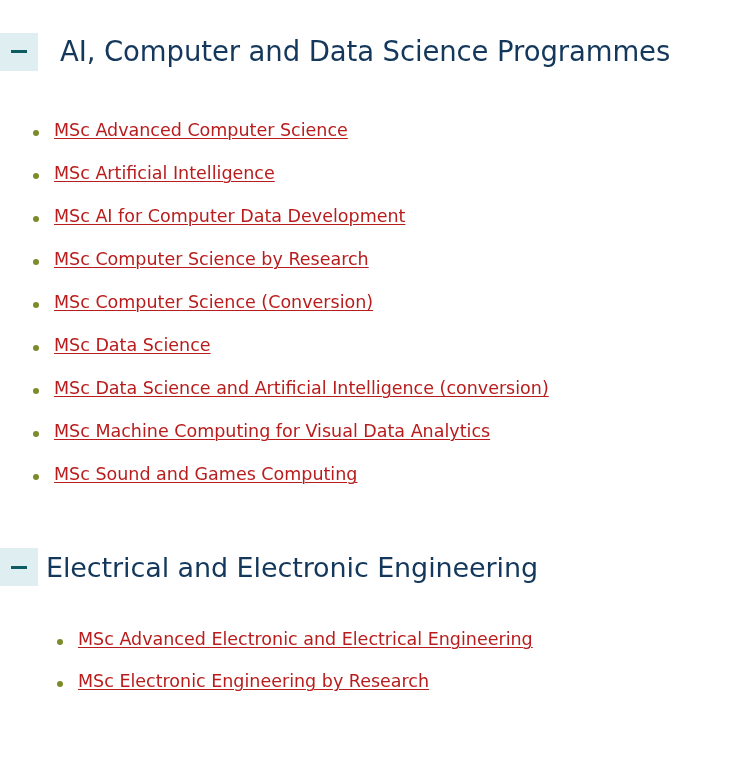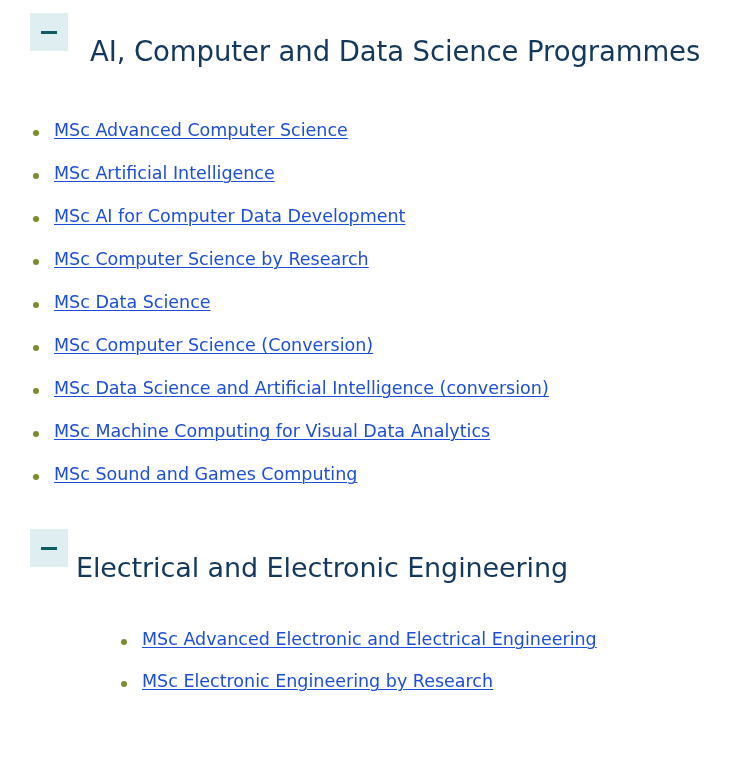--- a/index.html
+++ b/index.html
@@ -17,22 +17,22 @@
   .page {
     position: relative;
     width: 742px;
     height: 776px;
     box-sizing: border-box;
   }
 
   
   .section-head {
     display: flex;
+    align-items: center;
     gap: 22px;
-    padding-left: 30px;
   }
   .section-head.first { margin-top: 13px; }
   .section-head.second { margin-top: 44px; gap: 8px; }
 
   .toggle-box {
     flex: 0 0 auto;
     width: 38px;
     height: 38px;
     background: #dfeef0;
     display: flex;
@@ -59,42 +59,42 @@
   }
   .section-title.smaller { font-size: 27px; }
 
   
   ul.link-list {
     list-style: none;
     margin: 0;
     padding: 0;
   }
   ul.link-list.level-1 { margin-top: 30px; padding-left: 30px; }
-  ul.link-list.level-2 { margin-top: 24px; padding-left: 118px; }
+  ul.link-list.level-2 { margin-top: 24px; padding-left: 54px; }
 
   ul.link-list li {
     position: relative;
     padding-left: 24px;
     margin-bottom: 22px;
   }
   ul.link-list.level-2 li { margin-bottom: 21px; }
 
   ul.link-list li::before {
     content: "";
     position: absolute;
     left: 3px;
     top: 10px;
     width: 6px;
     height: 6px;
     border-radius: 50%;
     background: #7d8c2a;
   }
 
   ul.link-list a {
-    color: #1d4ed8;
+    color: #b91c1c;
     text-decoration: underline;
     text-underline-offset: 2px;
     text-decoration-thickness: 1px;
     font-size: 17.5px;
     line-height: 1.2;
     cursor: pointer;
   }
   ul.link-list.level-2 a { font-size: 17.5px; }
 </style>
 </head>
@@ -107,22 +107,22 @@
       <span class="minus"></span>
     </button>
     <h2 class="section-title">AI, Computer and Data Science Programmes</h2>
   </div>
 
   <ul class="link-list level-1">
     <li><a href="#">MSc Advanced Computer Science</a></li>
     <li><a href="#">MSc Artificial Intelligence</a></li>
     <li><a href="#">MSc AI for Computer Data Development</a></li>
     <li><a href="#">MSc Computer Science by Research</a></li>
+    <li><a href="#">MSc Computer Science (Conversion)</a></li>
     <li><a href="#">MSc Data Science</a></li>
-    <li><a href="#">MSc Computer Science (Conversion)</a></li>
     <li><a href="#">MSc Data Science and Artificial Intelligence (conversion)</a></li>
     <li><a href="#">MSc Machine Computing for Visual Data Analytics</a></li>
     <li><a href="#">MSc Sound and Games Computing</a></li>
   </ul>
 
   <div class="section-head second">
     <button class="toggle-box">
       <span class="minus"></span>
     </button>
     <h2 class="section-title smaller">Electrical and Electronic Engineering</h2>

